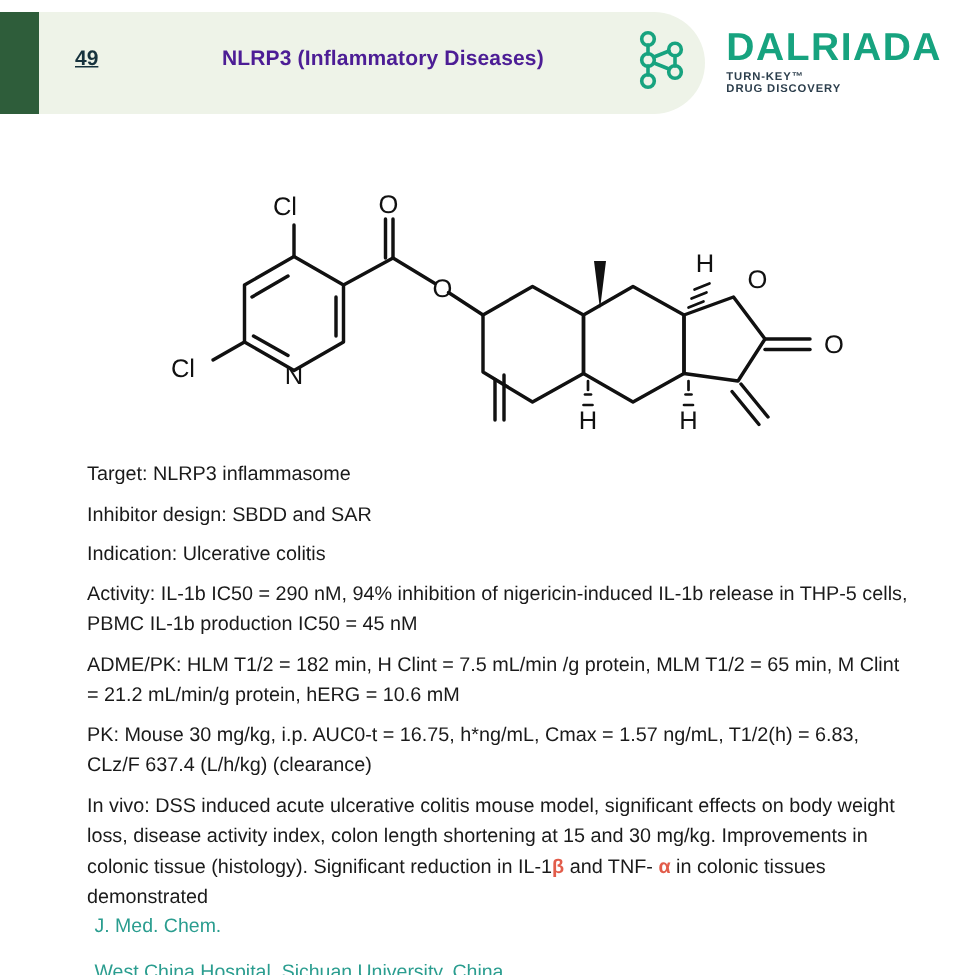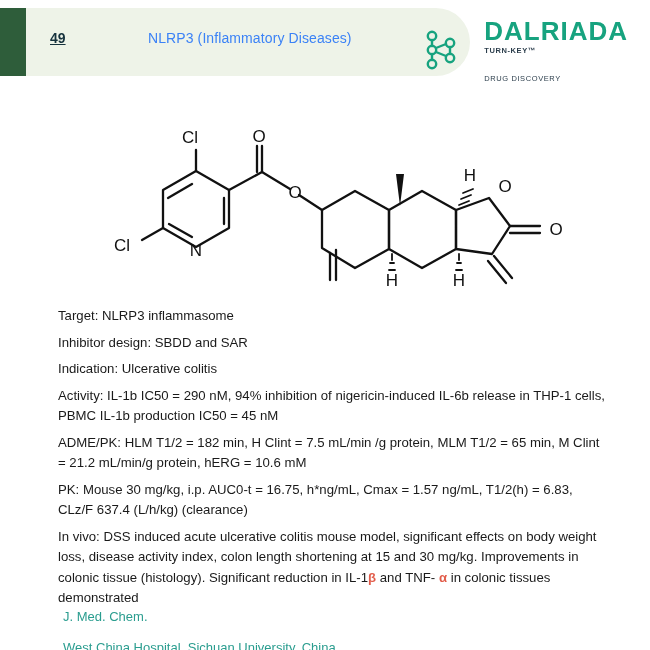--- a/index.html
+++ b/index.html
@@ -47,22 +47,22 @@
     font-size: 14px;
     font-weight: bold;
     color: #16323d;
     text-decoration: underline;
   }
   .header-title {
     position: absolute;
     left: 148px;
     top: 30px;
     font-size: 14px;
-    font-weight: normal;
-    color: #3b82f6;
+    font-weight: bold;
+    color: #4c1d95;
     letter-spacing: 0.1px;
   }
 
   
   .logo {
     position: absolute;
     right: 22px;
     top: 18px;
     display: flex;
     align-items: center;
@@ -86,24 +86,24 @@
   }
   .logo-sub1 {
     font-size: 7.5px;
     font-weight: bold;
     color: #2c3e4c;
     letter-spacing: 0.6px;
     margin-top: 3px;
   }
   .logo-sub2 {
     font-size: 7.5px;
-    font-weight: normal;
+    font-weight: bold;
     color: #2c3e4c;
     letter-spacing: 0.6px;
-    margin-top: 20px;
+    margin-top: 0;
   }
 
   
   .structure {
     position: absolute;
     left: 0;
     top: 88px;
     width: 650px;
     height: 205px;
   }
@@ -238,21 +238,21 @@
       <text x="392" y="198">H</text>
       <text x="459" y="198">H</text>
     </g>
   </svg>
 </div>
 
 <div class="body-text">
   <p>Target: NLRP3 inflammasome</p>
   <p>Inhibitor design: SBDD and SAR</p>
   <p>Indication: Ulcerative colitis</p>
-  <p>Activity: IL-1b IC50 = 290 nM, 94% inhibition of nigericin-induced IL-6b release in THP-1 cells, PBMC IL-1b production IC50 = 45 nM</p>
+  <p>Activity: IL-1b IC50 = 290 nM, 94% inhibition of nigericin-induced IL-1b release in THP-5 cells, PBMC IL-1b production IC50 = 45 nM</p>
   <p>ADME/PK: HLM T1/2 = 182 min, H Clint = 7.5 mL/min /g protein, MLM T1/2 = 65 min, M Clint = 21.2 mL/min/g protein, hERG = 10.6 mM</p>
   <p>PK: Mouse 30 mg/kg, i.p. AUC0-t = 16.75, h*ng/mL, Cmax = 1.57 ng/mL, T1/2(h) = 6.83, CLz/F 637.4 (L/h/kg) (clearance)</p>
   <p><span>In vivo: DSS induced acute ulcerative colitis mouse model, significant effects on body weight loss, disease activity index, colon length shortening at 15 and 30 mg/kg. Improvements in colonic tissue (histology). Significant reduction in IL-1</span><span class="greek">β</span><span> and TNF- </span><span class="greek">α</span><span> in colonic tissues demonstrated</span></p>
 </div>
 
 <div class="footer">
   <p>J. Med. Chem.</p>
   <p>West China Hospital, Sichuan University, China</p>
 </div>
 

